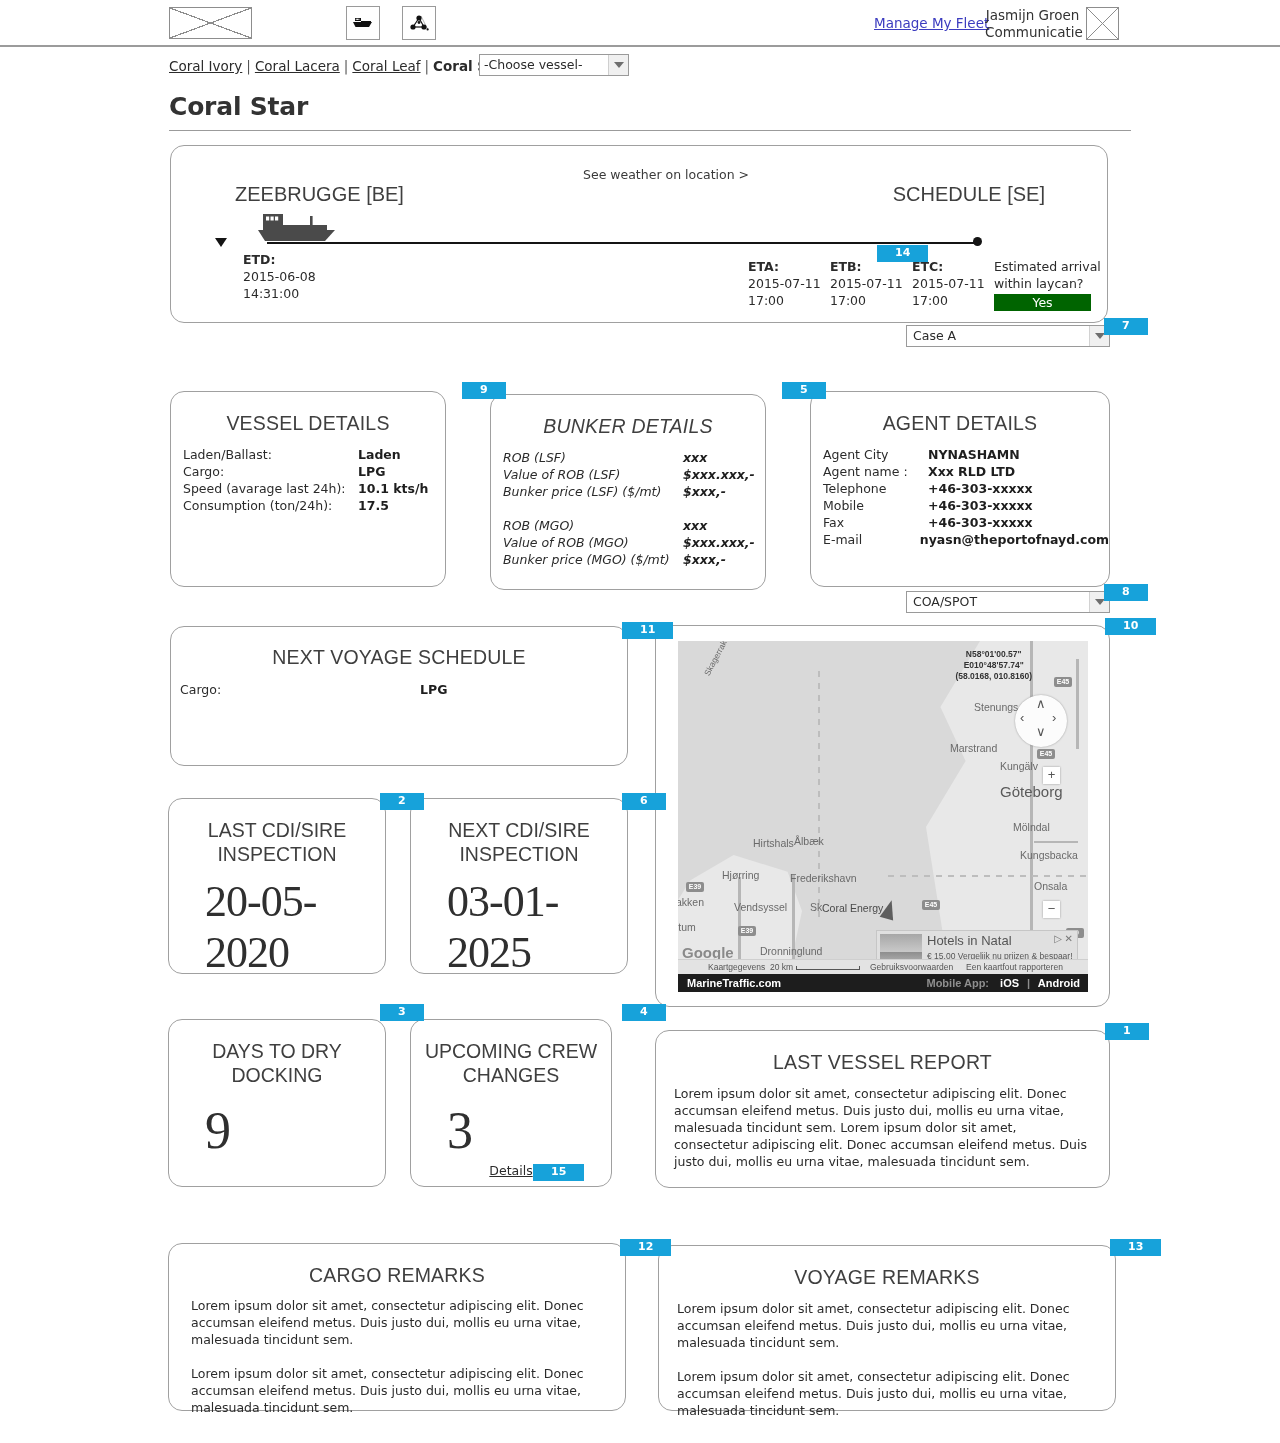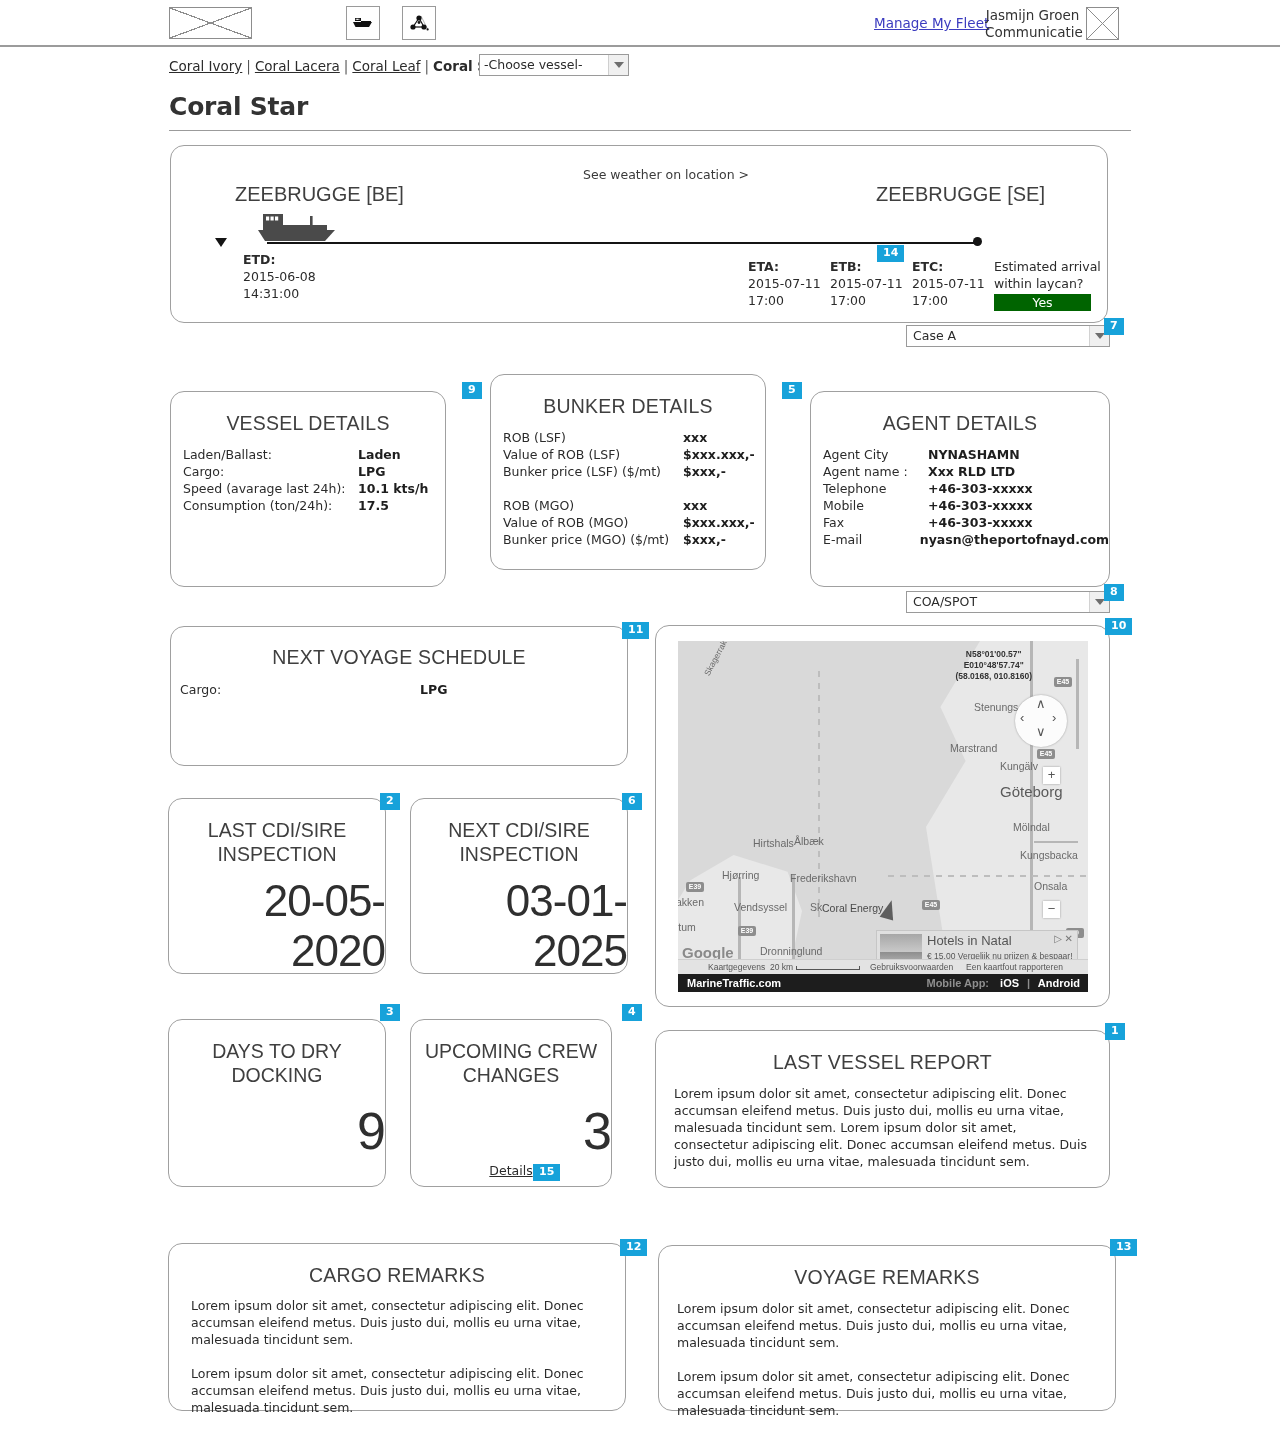--- a/index.html
+++ b/index.html
@@ -171,21 +171,21 @@
   .badge {
     position: absolute;
     background: #17a2da;
     color: #fff;
     font-size: 11px;
     font-weight: bold;
     line-height: 16px;
     text-align: center;
     min-width: 17px;
     height: 17px;
-    padding: 0 6px;
+    padding: 0 18px;
     z-index: 6;
   }
   .card-title {
     text-align: center;
     font-size: 19.5px;
     color: #3f3f3f;
     font-family: "Liberation Sans", sans-serif;
     letter-spacing: 0.2px;
   }
 
@@ -301,21 +301,21 @@
     width: 20px; height: 100%;
     background: #f0f0f0;
     border-left: 1px solid #d2d2d2;
     display: flex; align-items: center; justify-content: center;
   }
   #case-select { left: 906px; top: 325px; width: 204px; height: 22px; }
   #coa-select  { left: 906px; top: 591px; width: 204px; height: 22px; }
 
   
   #vessel-details { left: 170px; top: 391px; width: 276px; height: 196px; }
-  #bunker-details { left: 490px; top: 374px; width: 276px; height: 196px; }
+  #bunker-details { left: 490px; top: 394px; width: 276px; height: 196px; font-style: italic; }
   #agent-details  { left: 810px; top: 391px; width: 300px; height: 196px; }
 
   .detail-title { margin-top: 20px; }
   .kv-list {
     margin-top: 11px;
     padding: 0 0 0 12px;
     font-size: 12.5px;
     line-height: 17px;
   }
   .kv-row { display: flex; }
@@ -336,25 +336,25 @@
   
   .stat-card .stat-title {
     text-align: center;
     margin-top: 19px;
     font-size: 19.5px;
     line-height: 24px;
     color: #3f3f3f;
     font-family: "Liberation Sans", sans-serif;
   }
   .stat-card .stat-value {
-    text-align: right;
+    text-align: left;
     margin-top: 10px;
     font-size: 44px;
     color: #2f2f2f;
-    font-family: Liberation Sans, sans-serif;
+    font-family: Liberation Serif, serif;
     letter-spacing: -1px;
     margin-left: 36px;
   }
   .stat-card .stat-value.big {
     font-size: 52px;
     margin-top: 14px;
   }
   #last-cdi { left: 168px; top: 798px; width: 218px; height: 176px; }
   #next-cdi { left: 410px; top: 798px; width: 218px; height: 176px; }
   #dry-dock { left: 168px; top: 1019px; width: 218px; height: 168px; }
@@ -610,21 +610,21 @@
   </div>
 
   <div class="page-title">Coral Star</div>
   <div class="title-rule"></div>
 
   <div class="card" id="journey-card">
 
     <div class="weather-link">See weather on location &gt;</div>
 
     <div class="port-from">ZEEBRUGGE [BE]</div>
-    <div class="port-to">ZEEBRUGGE [SE]</div>
+    <div class="port-to">SCHEDULE [SE]</div>
 
     <div class="route-line"></div>
     <div class="route-dot"></div>
 
     <div class="ship-marker">
       <svg width="80" height="36" viewBox="0 0 80 36" aria-hidden="true">
         <rect x="6" y="0" width="20" height="11" fill="#4a4a4a"></rect>
         <rect x="9" y="2.5" width="3.2" height="4" fill="#fff"></rect>
         <rect x="13.5" y="2.5" width="3.2" height="4" fill="#fff"></rect>
         <rect x="18" y="2.5" width="3.2" height="4" fill="#fff"></rect>

